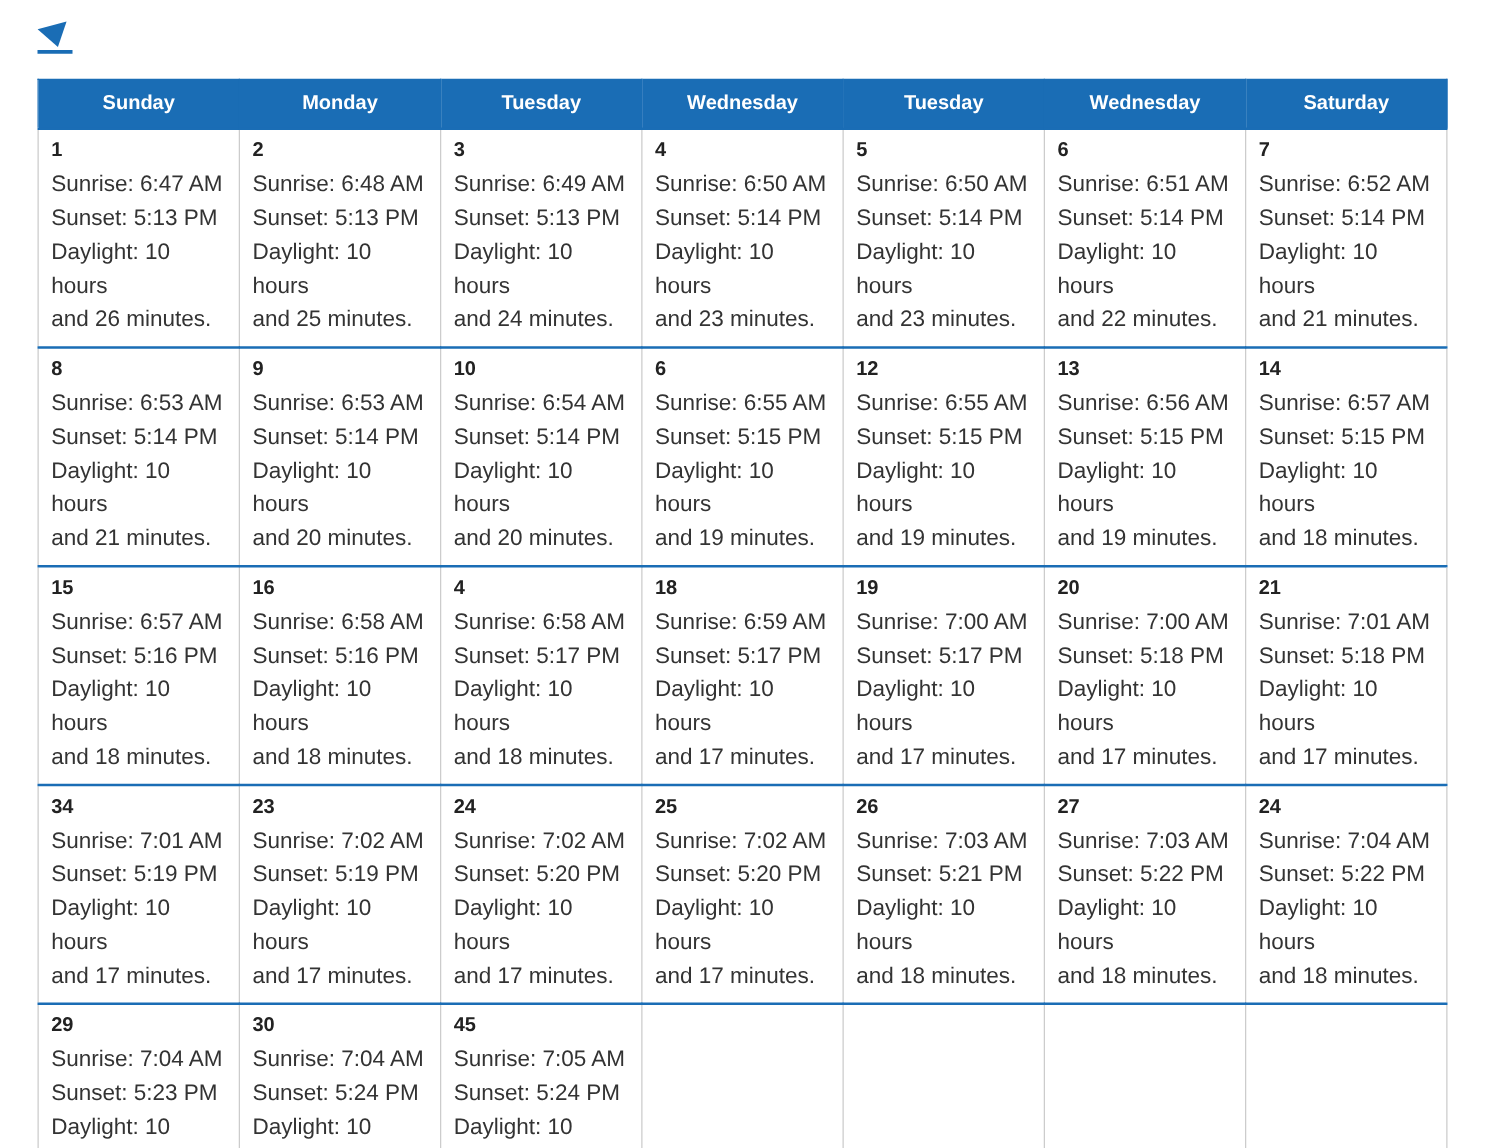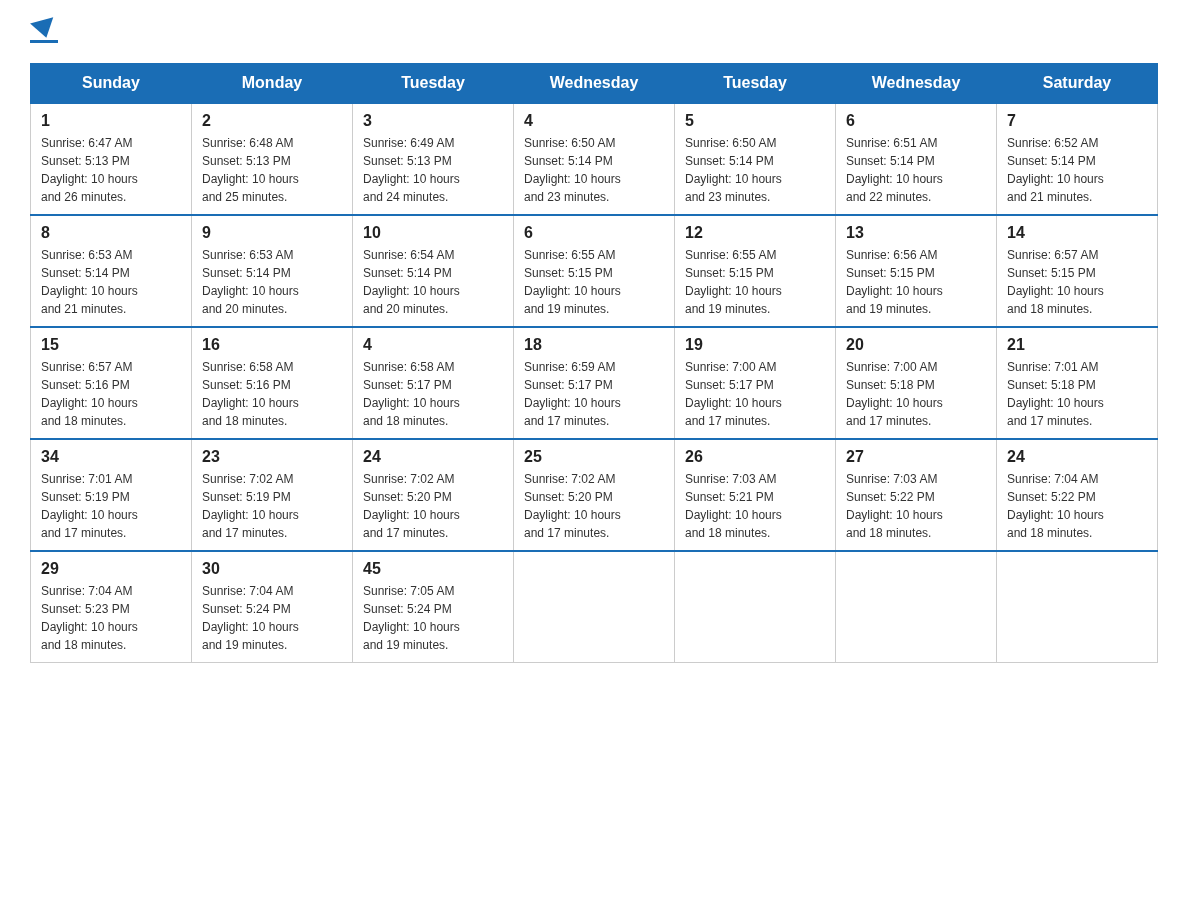--- a/index.html
+++ b/index.html
@@ -84,21 +84,21 @@
       background: #fff;
     }
     .day-number {
       font-size: 16px;
       font-weight: bold;
       color: #222;
       display: block;
       margin-bottom: 4px;
     }
     .day-info {
-      font-size: 12px;
+      font-size: 18px;
       line-height: 1.5;
       color: #333;
     }
     .calendar tbody tr {
       border-top: 2px solid #1a6db5;
     }
     .calendar tbody tr td.empty {
       background: #fff;
     }
   </style>

